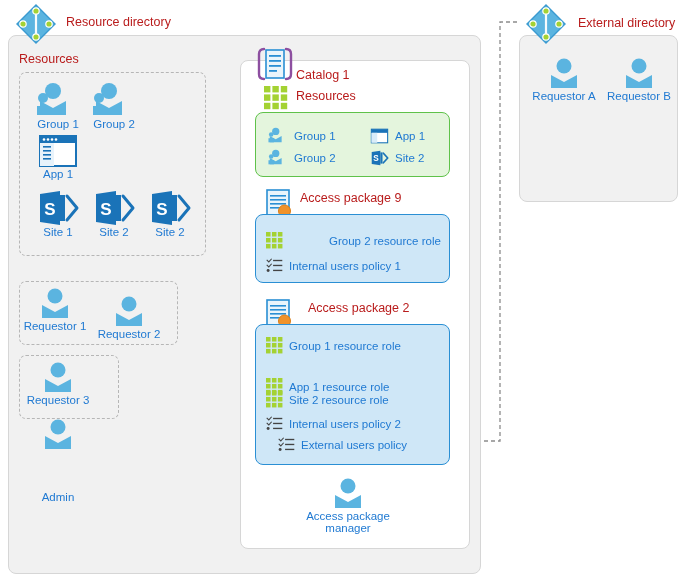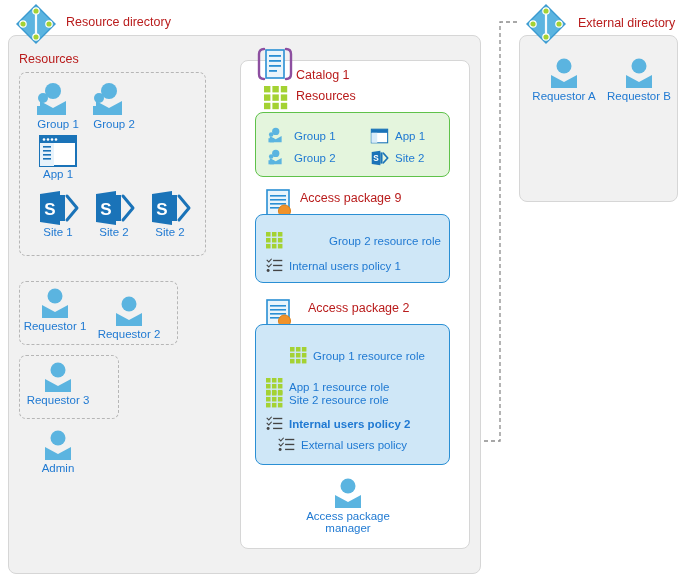--- a/index.html
+++ b/index.html
@@ -142,21 +142,21 @@
 
 <div class="abs dashbox" style="left:19px;top:355px;width:98px;height:62px;"></div>
 <div class="icon-item" style="left:30px;top:362px;justify-content:flex-end;">
   <svg width="34" height="32" viewBox="0 0 34 32">
     <circle cx="17" cy="8" r="7.5" fill="#5bb4e0"></circle>
     <path d="M4,30 L4,17 L17,24 L30,17 L30,30 Z" fill="#5bb4e0"></path>
   </svg>
   <div class="lbl">Requestor 3</div>
 </div>
 
-<div class="icon-item" style="left:30px;top:430px;">
+<div class="icon-item" style="left:30px;top:419px;gap:40px;">
   <svg width="34" height="32" viewBox="0 0 34 32">
     <circle cx="17" cy="8" r="7.5" fill="#5bb4e0"></circle>
     <path d="M4,30 L4,17 L17,24 L30,17 L30,30 Z" fill="#5bb4e0"></path>
   </svg>
   <div class="lbl">Admin</div>
 </div>
 
 <div class="abs white-panel" style="left:240px;top:60px;width:228px;height:487px;"></div>
 
 <div class="abs" style="left:255px;top:45px;">
@@ -273,21 +273,21 @@
     <rect x="6" y="15" width="16" height="1.6" fill="#2a8fd4"></rect>
     <rect x="6" y="19" width="11" height="1.6" fill="#2a8fd4"></rect>
     <path d="M17,24 L17,33 L20.5,30 L24,33 L24,24 Z" fill="#8d4fa0"></path>
     <circle cx="20.5" cy="23" r="6" fill="#f0922a" stroke="#d97d16" stroke-width="1"></circle>
   </svg>
 </div>
 <div class="abs ttl" style="left:300px;top:301px;margin-left:8px;">Access package 2</div>
 
 <div class="abs bluebox" style="left:255px;top:324px;width:193px;height:139px;"></div>
 
-<div class="abs rowline" style="left:266px;top:345px;margin-left:24px;">
+<div class="abs rowline" style="left:266px;top:335px;">
   <svg width="17" height="17" viewBox="0 0 24 24">
     <rect x="0" y="0" width="6.4" height="6.4" fill="#a4d233"></rect>
       <rect x="8.4" y="0" width="6.4" height="6.4" fill="#a4d233"></rect>
       <rect x="16.8" y="0" width="6.4" height="6.4" fill="#a4d233"></rect>
     <rect x="0" y="8.4" width="6.4" height="6.4" fill="#a4d233"></rect>
       <rect x="8.4" y="8.4" width="6.4" height="6.4" fill="#a4d233"></rect>
       <rect x="16.8" y="8.4" width="6.4" height="6.4" fill="#a4d233"></rect>
     <rect x="0" y="16.8" width="6.4" height="6.4" fill="#a4d233"></rect>
       <rect x="8.4" y="16.8" width="6.4" height="6.4" fill="#a4d233"></rect>
       <rect x="16.8" y="16.8" width="6.4" height="6.4" fill="#a4d233"></rect>
@@ -315,21 +315,21 @@
       <rect x="16.8" y="0" width="6.4" height="6.4" fill="#a4d233"></rect>
     <rect x="0" y="8.4" width="6.4" height="6.4" fill="#a4d233"></rect>
       <rect x="8.4" y="8.4" width="6.4" height="6.4" fill="#a4d233"></rect>
       <rect x="16.8" y="8.4" width="6.4" height="6.4" fill="#a4d233"></rect>
     <rect x="0" y="16.8" width="6.4" height="6.4" fill="#a4d233"></rect>
       <rect x="8.4" y="16.8" width="6.4" height="6.4" fill="#a4d233"></rect>
       <rect x="16.8" y="16.8" width="6.4" height="6.4" fill="#a4d233"></rect>
   </svg>
   <span class="row-lbl">Site 2 resource role</span>
 </div>
-<div class="abs rowline" style="left:266px;top:413px;font-weight:bold;">
+<div class="abs rowline" style="left:266px;top:413px;">
   <svg width="17" height="15" viewBox="0 0 24 20">
     <path d="M1,2 L4,5 L8,0.5" fill="none" stroke="#444" stroke-width="1.5"></path>
     <rect x="10" y="2" width="13" height="1.9" fill="#444"></rect>
     <path d="M1,9 L4,12 L8,7.5" fill="none" stroke="#444" stroke-width="1.5"></path>
     <rect x="10" y="9" width="13" height="1.9" fill="#444"></rect>
     <circle cx="3" cy="17" r="2.1" fill="#444"></circle>
     <rect x="10" y="16" width="13" height="1.9" fill="#444"></rect>
   </svg>
   <span class="row-lbl">Internal users policy 2</span>
 </div>

